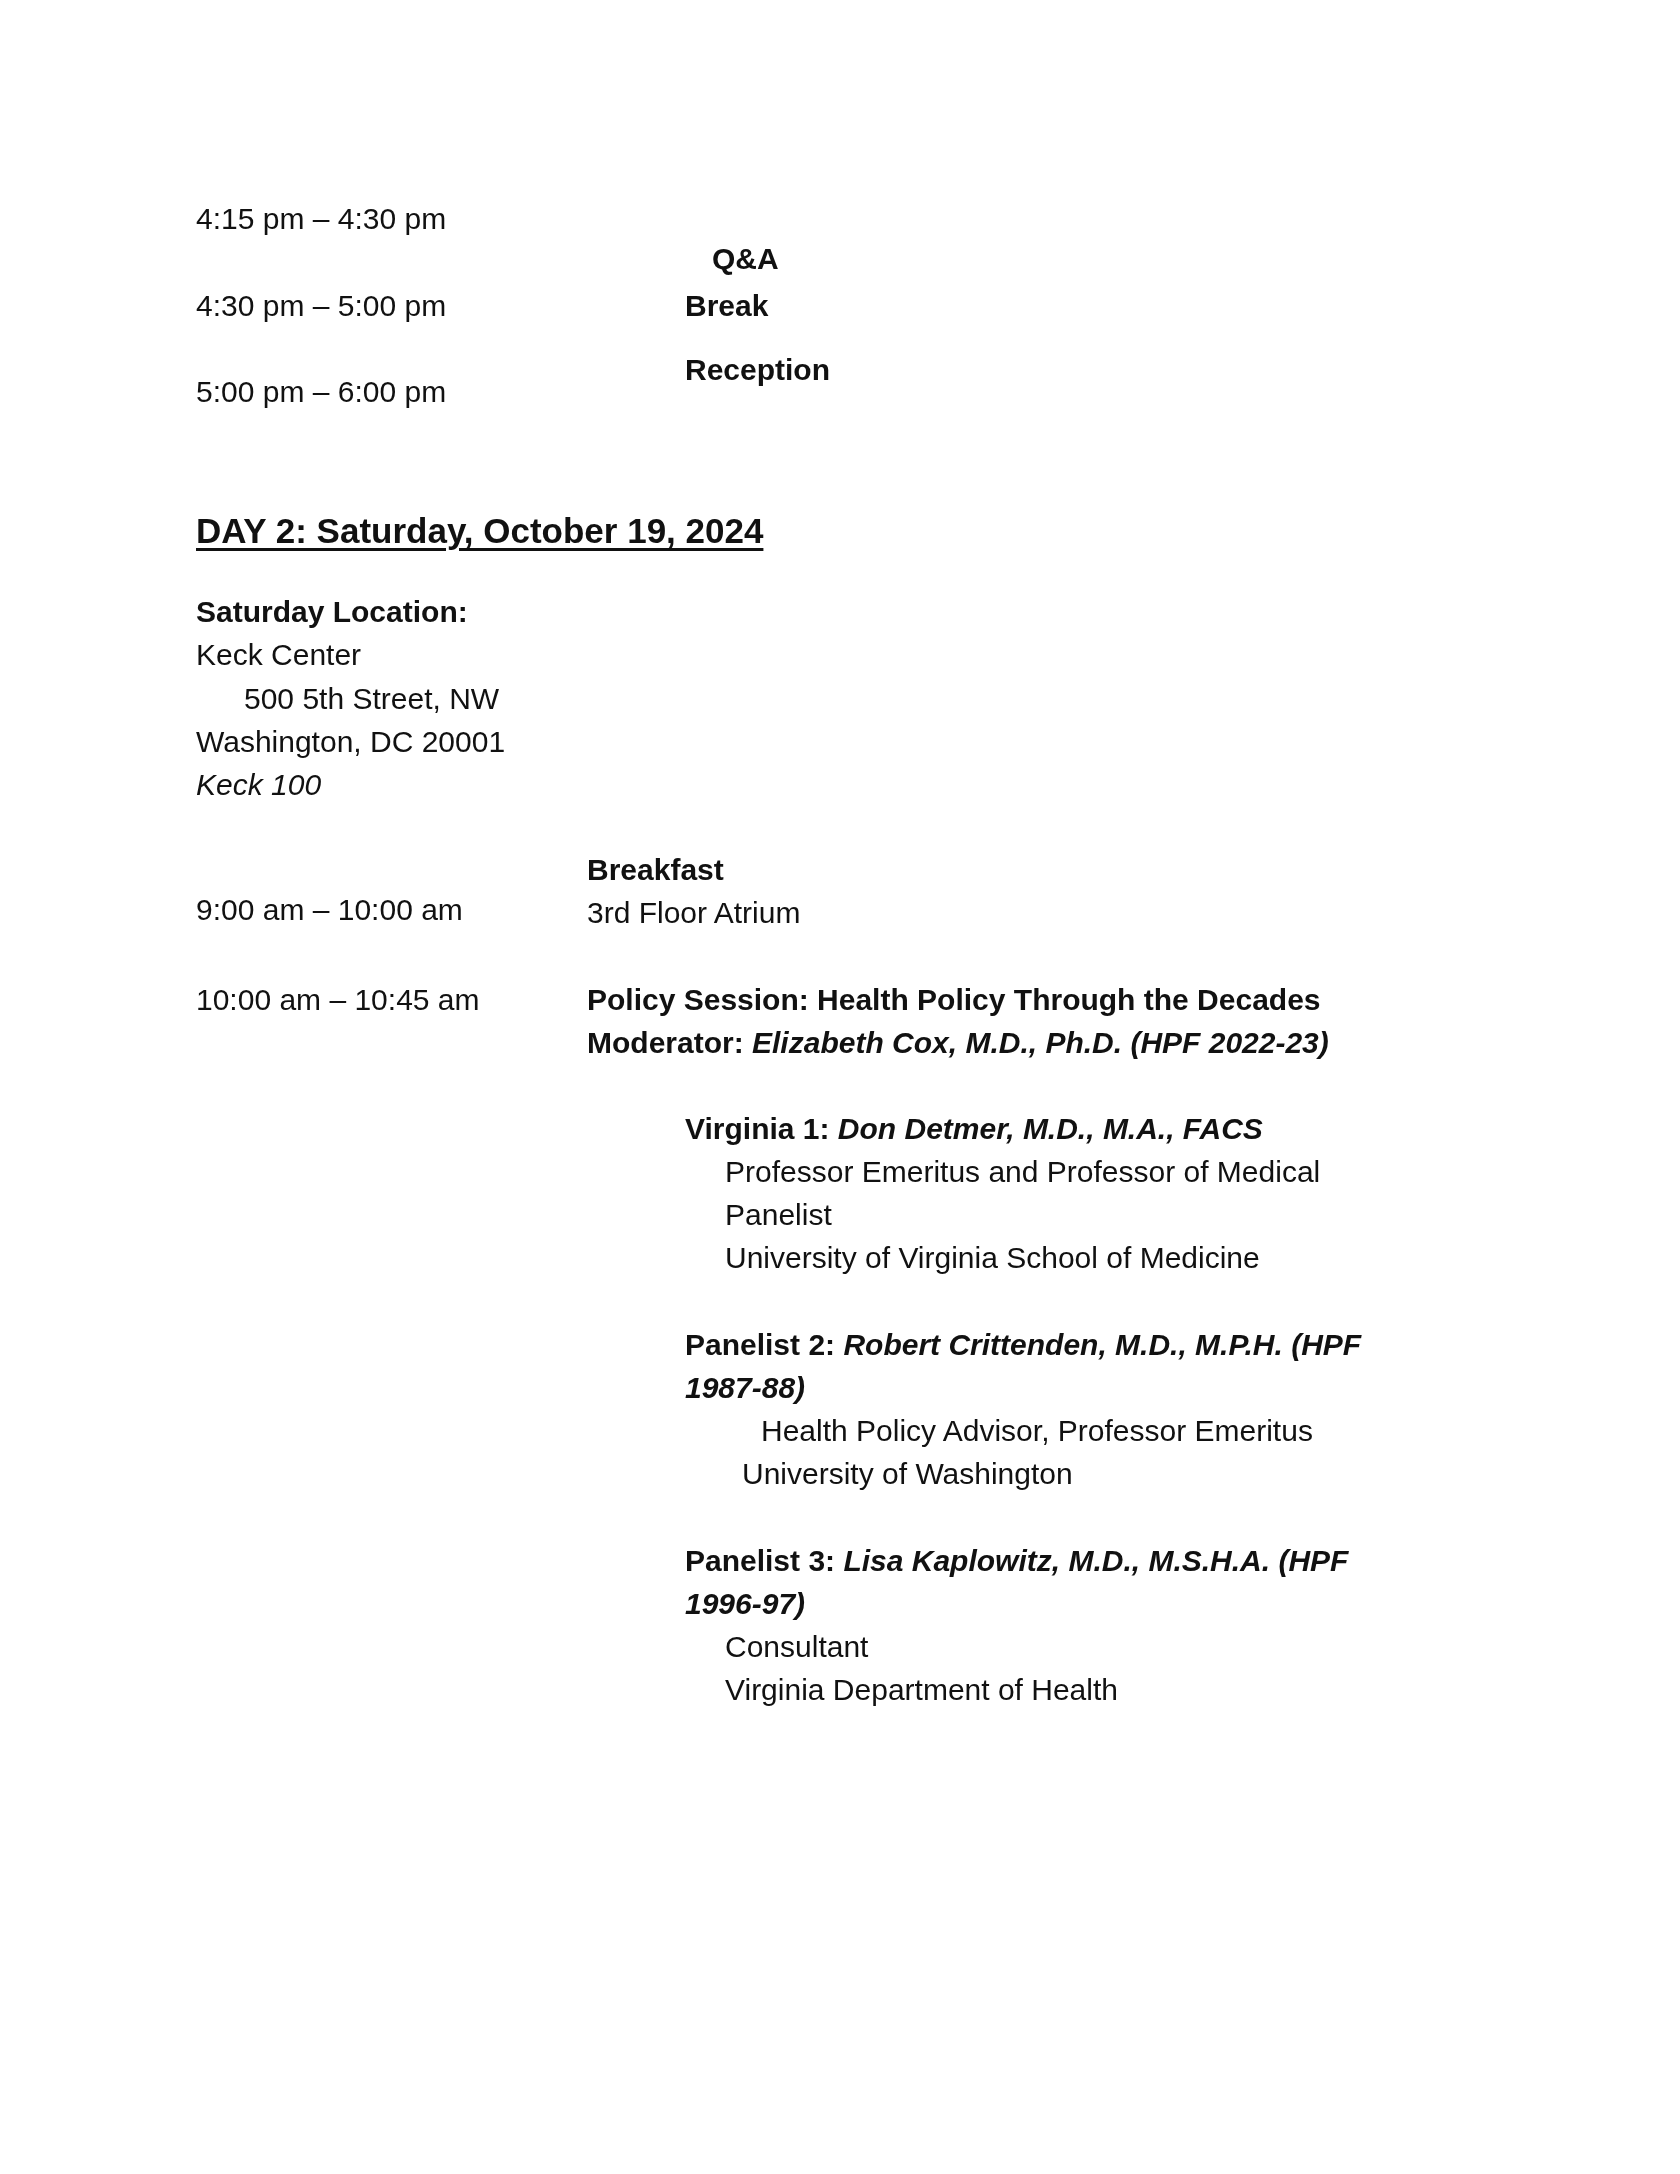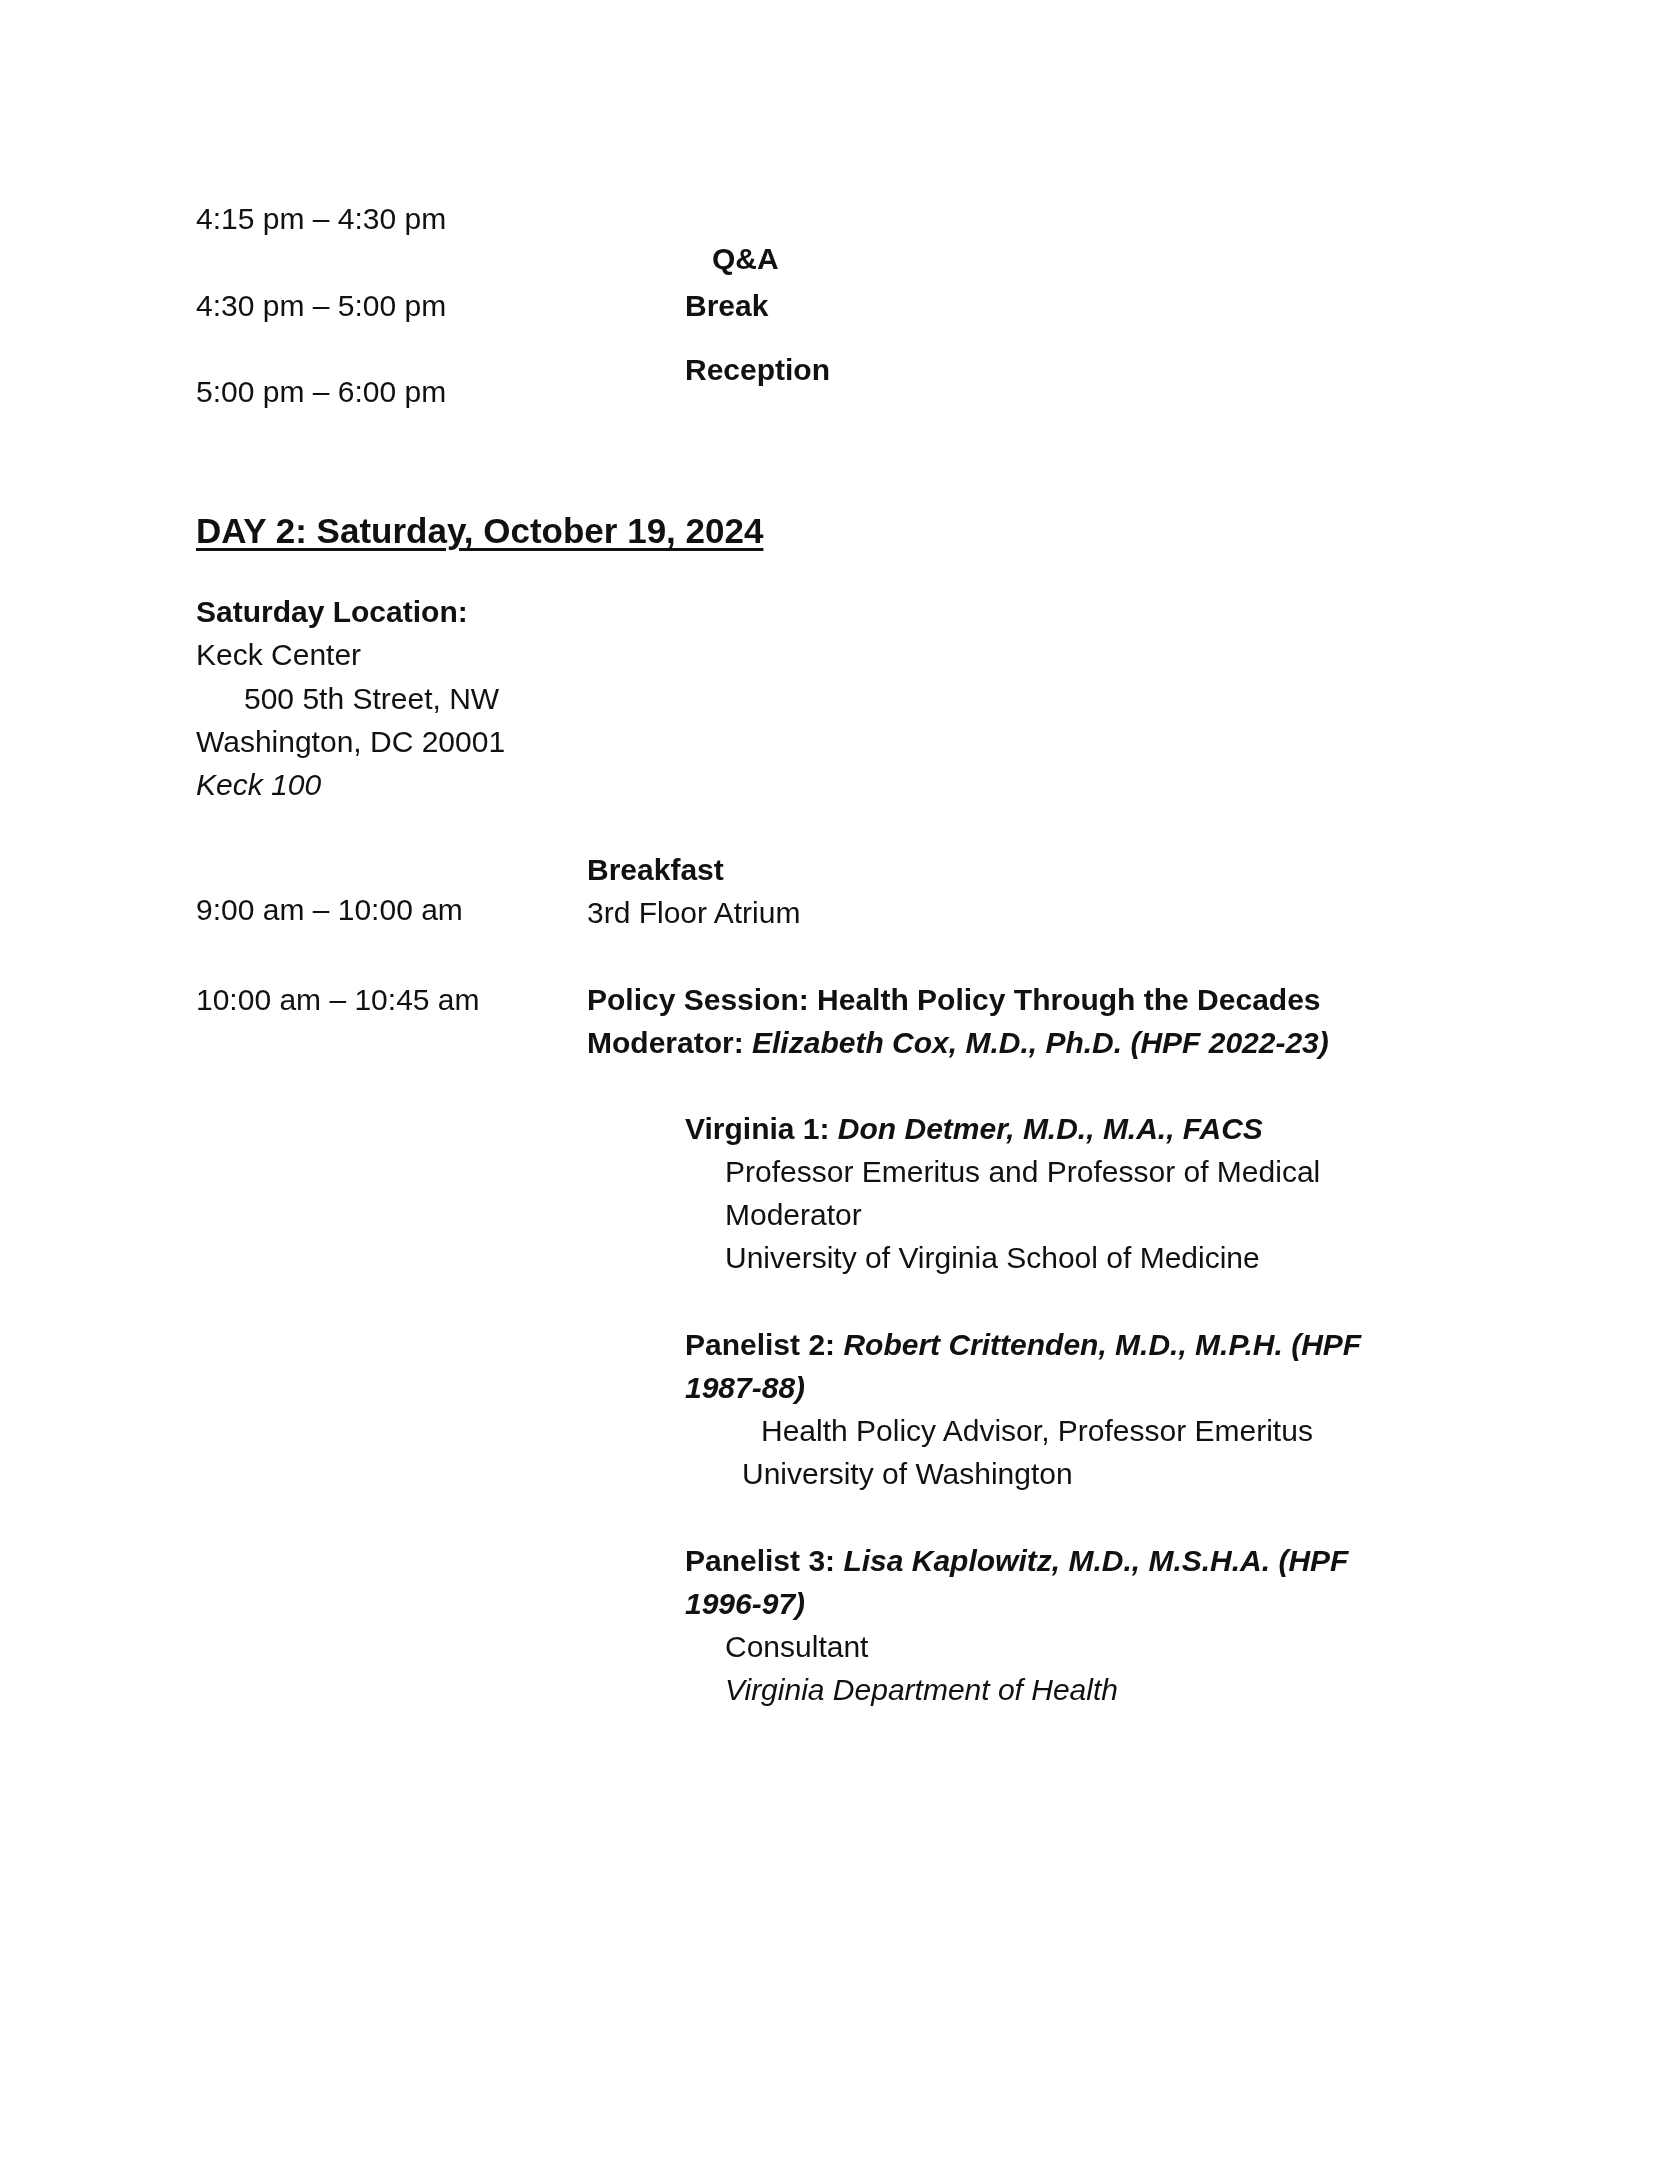--- a/index.html
+++ b/index.html
@@ -39,30 +39,30 @@
 <div class="abs b" style="left:587px;top:1028px;">
   <span>Moderator:</span>
   <span class="i">Elizabeth Cox, M.D., Ph.D. (HPF 2022-23)</span>
 </div>
 
 <div class="abs b" style="left:685px;top:1114px;">
   <span>Virginia 1:</span>
   <span class="i">Don Detmer, M.D., M.A., FACS</span>
 </div>
 <div class="abs" style="left:725px;top:1157px;">Professor Emeritus and Professor of Medical</div>
-<div class="abs" style="left:725px;top:1200px;">Moderator</div>
+<div class="abs" style="left:725px;top:1200px;">Panelist</div>
 <div class="abs" style="left:725px;top:1243px;">University of Virginia School of Medicine</div>
 
 <div class="abs b" style="left:685px;top:1330px;">
   <span>Panelist 2:</span>
   <span class="i">Robert Crittenden, M.D., M.P.H. (HPF</span>
 </div>
 <div class="abs b i" style="left:685px;top:1373px;">1987-88)</div>
 <div class="abs" style="left:725px;top:1416px;margin-left:36px;">Health Policy Advisor, Professor Emeritus</div>
 <div class="abs" style="left:725px;top:1459px;margin-left:17px;">University of Washington</div>
 
 <div class="abs b" style="left:685px;top:1546px;">
   <span>Panelist 3:</span>
   <span class="i">Lisa Kaplowitz, M.D., M.S.H.A. (HPF</span>
 </div>
 <div class="abs b i" style="left:685px;top:1589px;">1996-97)</div>
 <div class="abs" style="left:725px;top:1632px;">Consultant</div>
-<div class="abs" style="left:725px;top:1675px;font-style:italic;">Virginia Department of Health</div>
+<div class="abs" style="left:725px;top:1675px;">Virginia Department of Health</div>
 
 </body></html>

